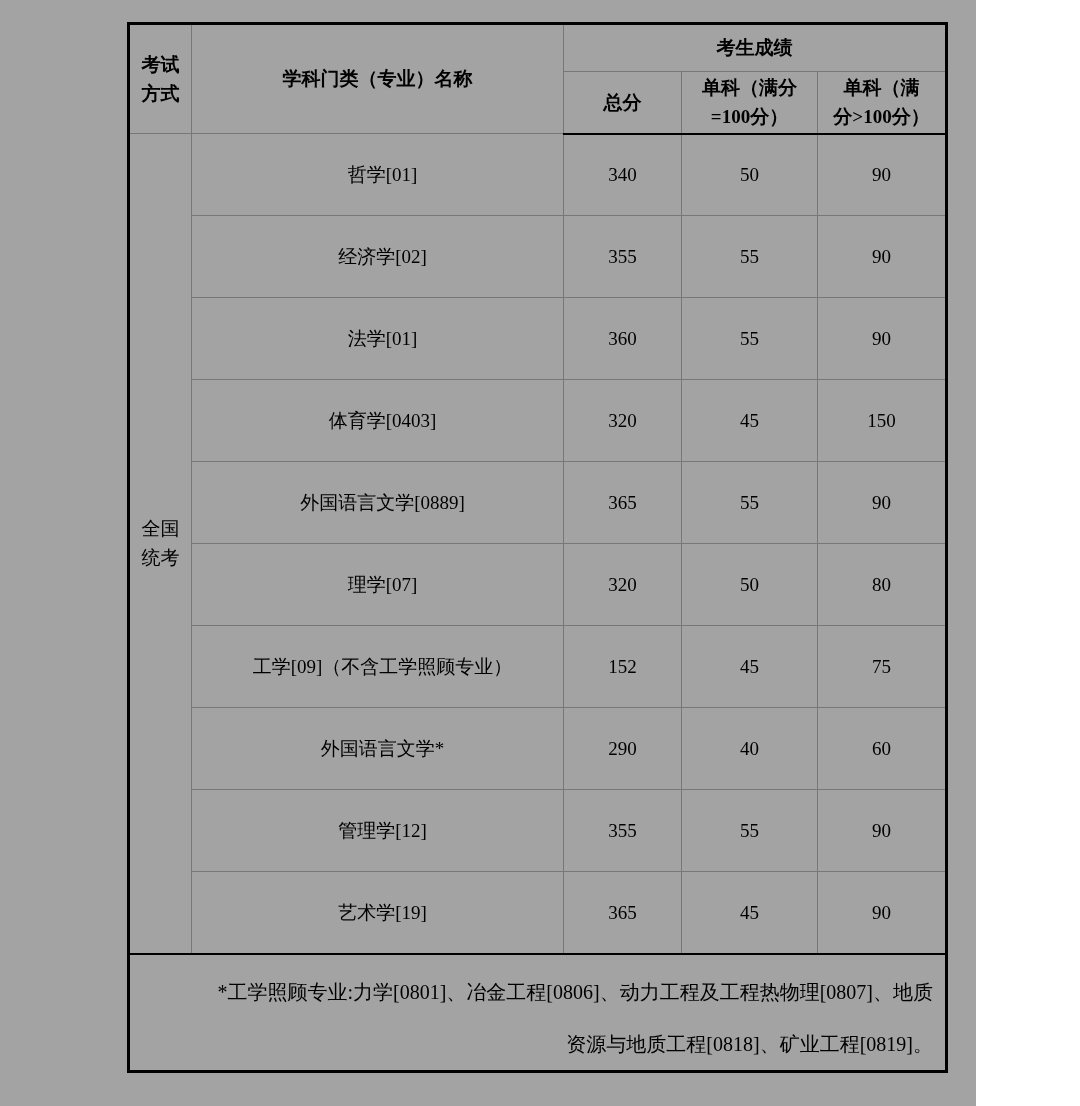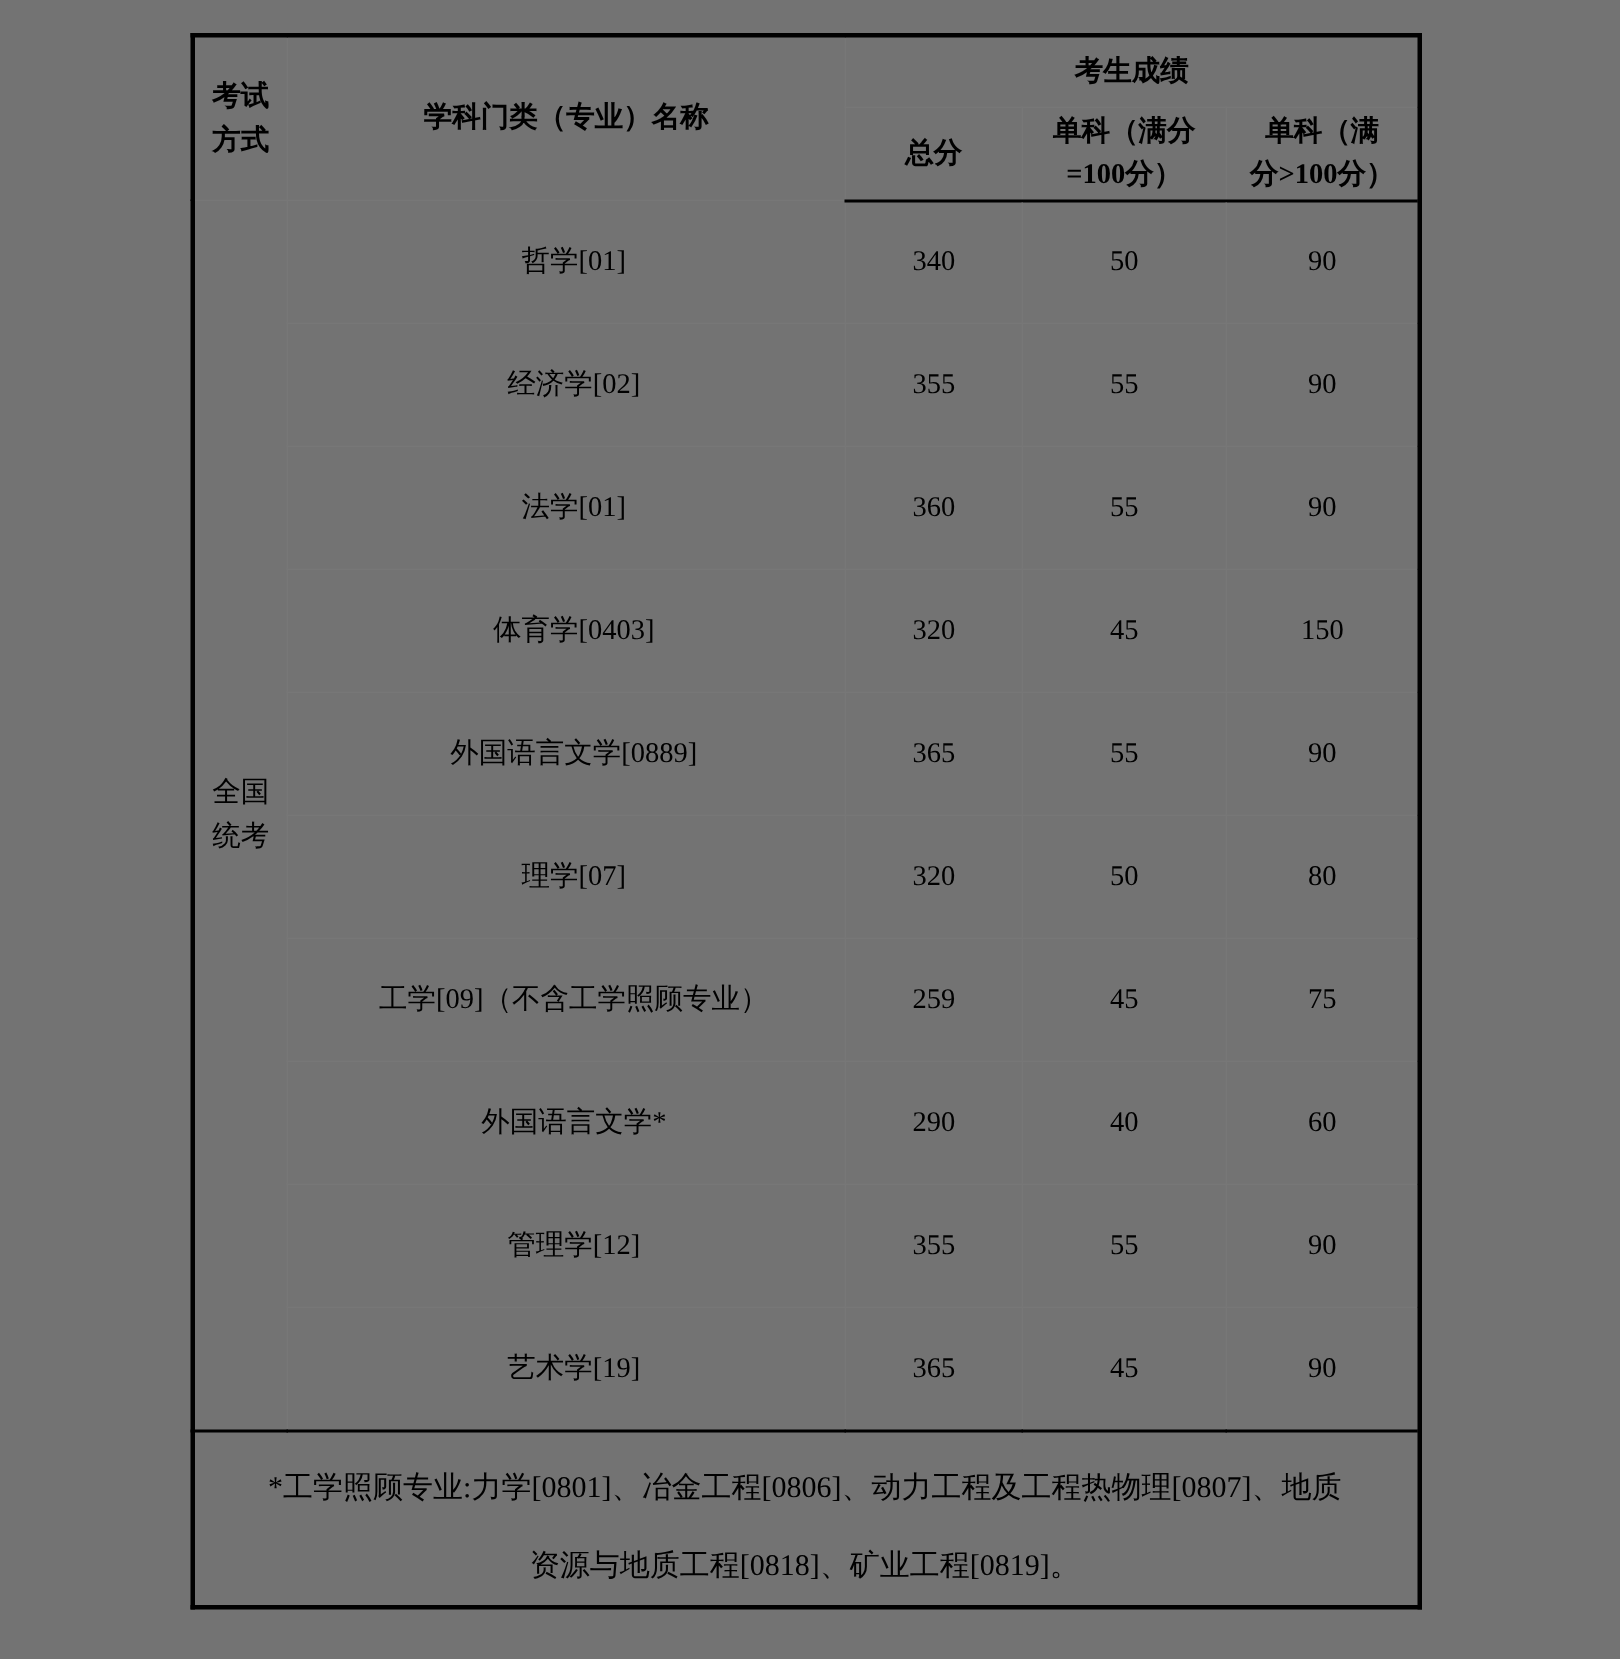--- a/index.html
+++ b/index.html
@@ -1,21 +1,21 @@
 <!DOCTYPE html>
 <html><head>
 <meta charset="utf-8">
 <style>
   * { margin: 0; padding: 0; box-sizing: border-box; }
   html, body { background: #ffffff; }
   .page {
     position: relative;
-    width: 1080px;
+    width: 976px;
     height: 1106px;
-    background: #737373;
+    background: #a3a3a3;
     color: #000000;
     font-family: "Liberation Serif", "DejaVu Serif", serif;
     overflow: hidden;
   }
   table.score-table {
     position: absolute;
     left: 127px;
     top: 22px;
     width: 818px;
     border-collapse: collapse;
@@ -63,21 +63,21 @@
     text-align: left;
     padding-left: 10px;
     border-left: 2px solid #000000;
     border-right: 2px solid #000000;
   }
   td.score-cell { font-size: 20px; }
   td.total-cell { border-left: 2px solid #000000; }
 
   tr.note-row td.note-cell {
     border-top: 2px solid #000000;
-    text-align: center;
+    text-align: right;
     vertical-align: top;
     padding: 11px 12px 0 10px;
     font-size: 20px;
     line-height: 52px;
     white-space: pre-line;
   }
 </style>
 </head>
 <body>
 
@@ -138,21 +138,21 @@
       <td class="score-cell">90</td>
     </tr>
     <tr class="body-row">
       <td class="disc-cell">理学[07]</td>
       <td class="score-cell total-cell">320</td>
       <td class="score-cell">50</td>
       <td class="score-cell">80</td>
     </tr>
     <tr class="body-row">
       <td class="disc-cell">工学[09]（不含工学照顾专业）</td>
-      <td class="score-cell total-cell">259</td>
+      <td class="score-cell total-cell">152</td>
       <td class="score-cell">45</td>
       <td class="score-cell">75</td>
     </tr>
     <tr class="body-row">
       <td class="disc-cell">外国语言文学*</td>
       <td class="score-cell total-cell">290</td>
       <td class="score-cell">40</td>
       <td class="score-cell">60</td>
     </tr>
     <tr class="body-row">

